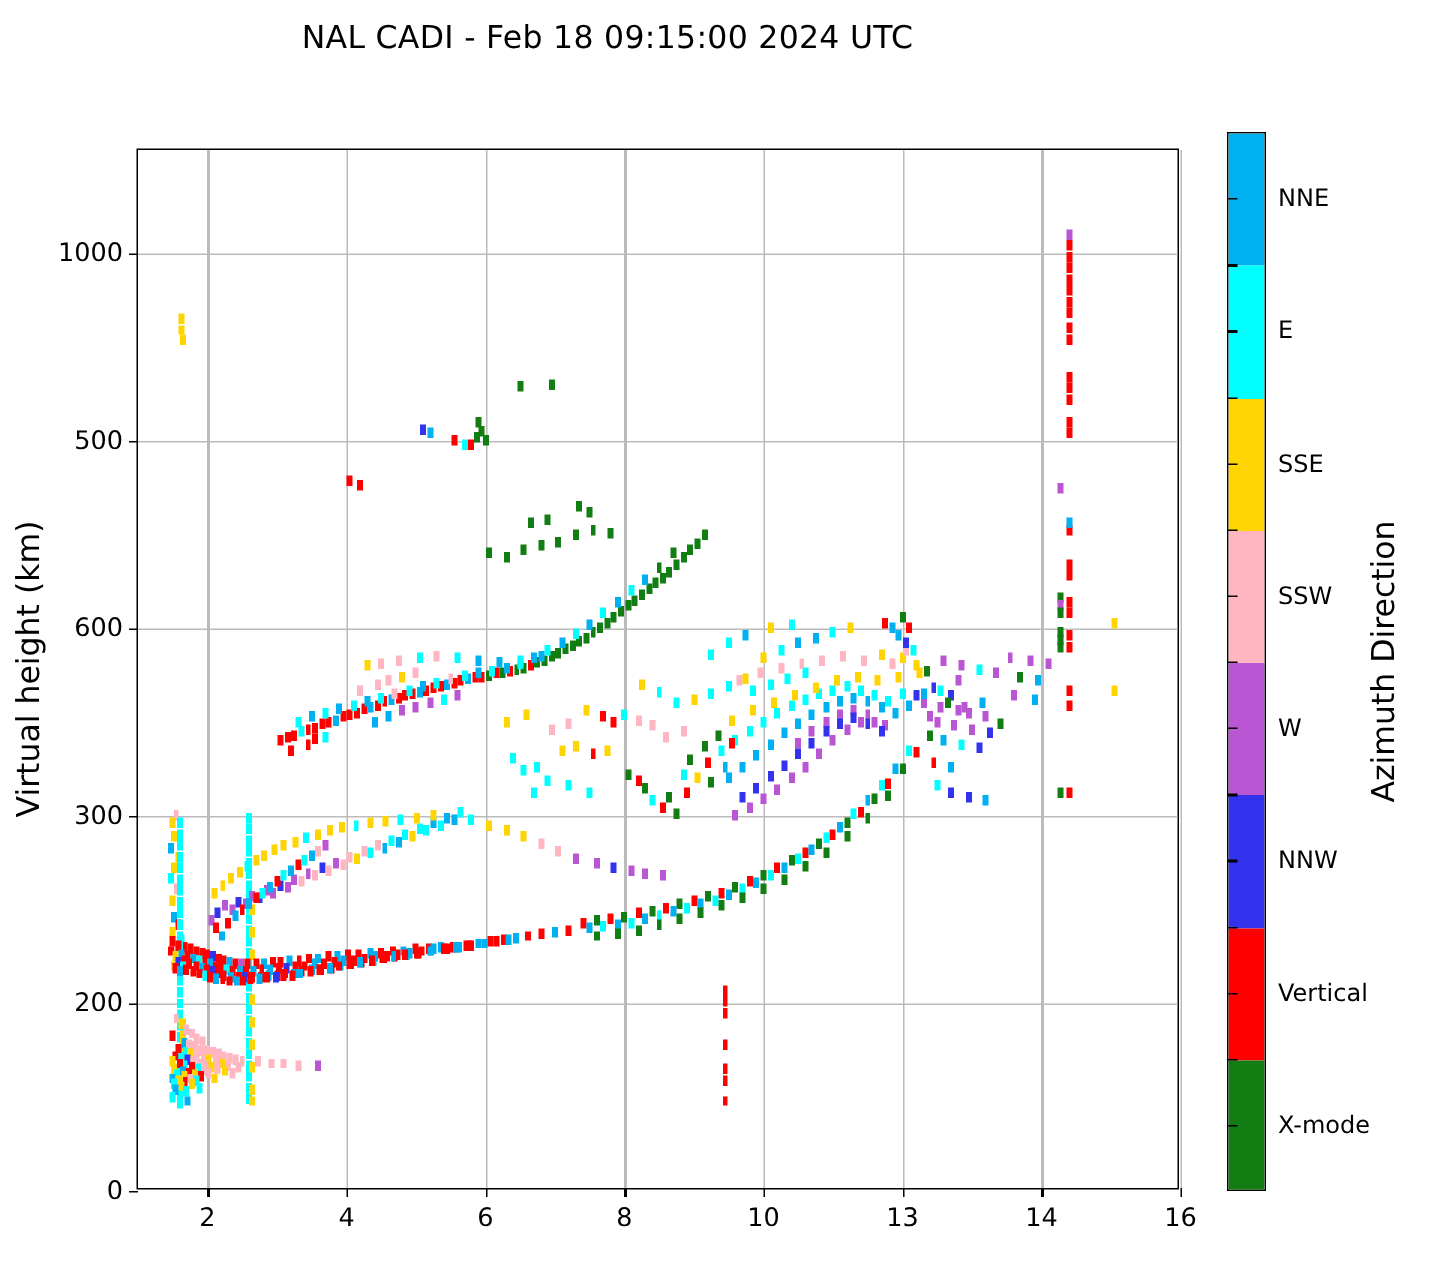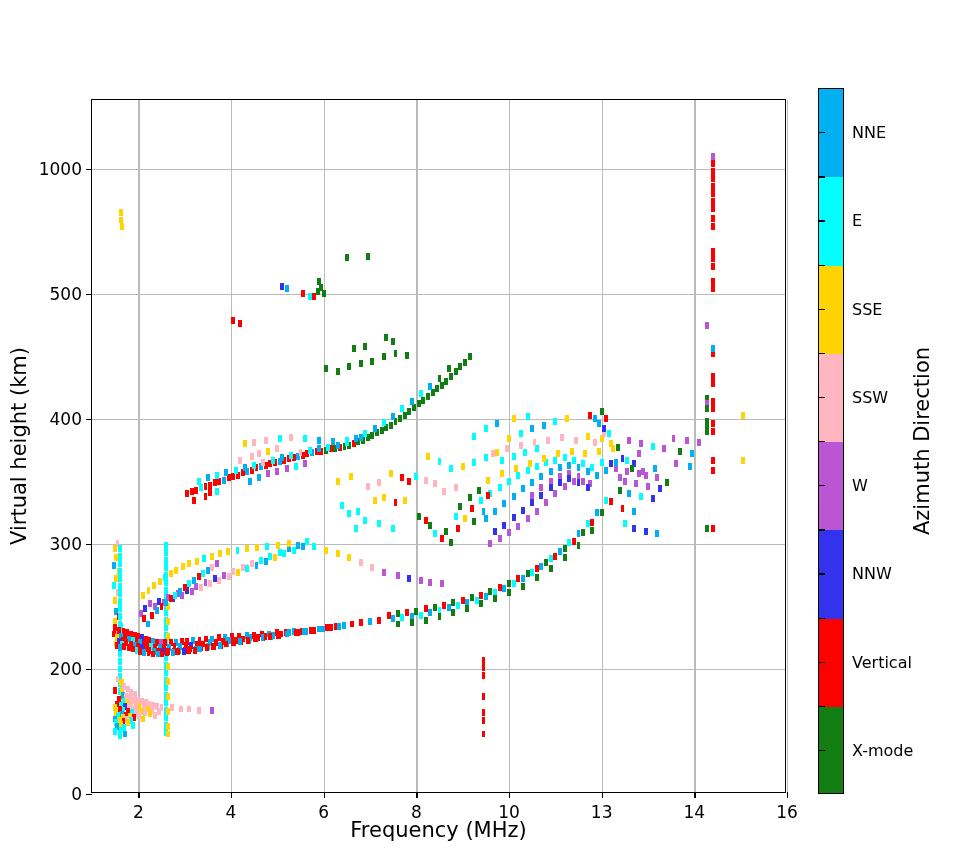--- a/index.html
+++ b/index.html
@@ -43,20 +43,21 @@
     font-size:16px;white-space:nowrap;}
   #cbar-title{position:absolute;left:905px;top:88px;height:706px;width:34px;
     display:flex;align-items:center;justify-content:center;}
   #cbar-title span{transform:rotate(-90deg);white-space:nowrap;font-size:21px;}
 </style>
 </head>
 <body>
 
 <div id="figure">
 
+  <div id="chart-title">NAL CADI - Feb 18 09:15:00 2024 UTC</div>
 
   <div id="ylabel">
     <span>Virtual height (km)</span>
   </div>
 
   <div id="plot-frame">
     <div id="grid-layer">
         <div class="gl v" style="left: 46.3333px;"></div>
         <div class="gl v" style="left: 139px;"></div>
         <div class="gl v" style="left: 231.667px;"></div>
@@ -921,28 +922,27 @@
       <div class="xtl" style="left: 602.333px;">14</div>
       <div class="tick x" style="left: 695px;"></div>
       <div class="xtl" style="left: 695px;">16</div>
       <div class="tick y" style="top: 694px;"></div>
       <div class="ytl" style="top: 694px;">0</div>
       <div class="tick y" style="top: 568.955px;"></div>
       <div class="ytl" style="top: 568.955px;">200</div>
       <div class="tick y" style="top: 443.91px;"></div>
       <div class="ytl" style="top: 443.91px;">300</div>
       <div class="tick y" style="top: 318.865px;"></div>
-      <div class="ytl" style="top: 318.865px;">400</div>
+      <div class="ytl" style="top: 318.865px;">600</div>
       <div class="tick y" style="top: 193.82px;"></div>
       <div class="ytl" style="top: 193.82px;">500</div>
       <div class="tick y" style="top: 68.7748px;"></div>
       <div class="ytl" style="top: 68.7748px;">1000</div>
     </div>
 
-  <div id="xlabel">Frequency (MHz)</div>
 
   <div id="cbar">
       <div class="cseg" style="top: 0px; height: 88.25px; background: rgb(0, 176, 240);"></div>
       <div class="cseg" style="top: 88.25px; height: 88.25px; background: rgb(0, 255, 255);"></div>
       <div class="cseg" style="top: 176.5px; height: 88.25px; background: rgb(255, 212, 0);"></div>
       <div class="cseg" style="top: 264.75px; height: 88.25px; background: rgb(255, 182, 193);"></div>
       <div class="cseg" style="top: 353px; height: 88.25px; background: rgb(186, 85, 211);"></div>
       <div class="cseg" style="top: 441.25px; height: 88.25px; background: rgb(51, 51, 238);"></div>
       <div class="cseg" style="top: 529.5px; height: 88.25px; background: rgb(255, 0, 0);"></div>
       <div class="cseg" style="top: 617.75px; height: 88.25px; background: rgb(18, 125, 18);"></div>

